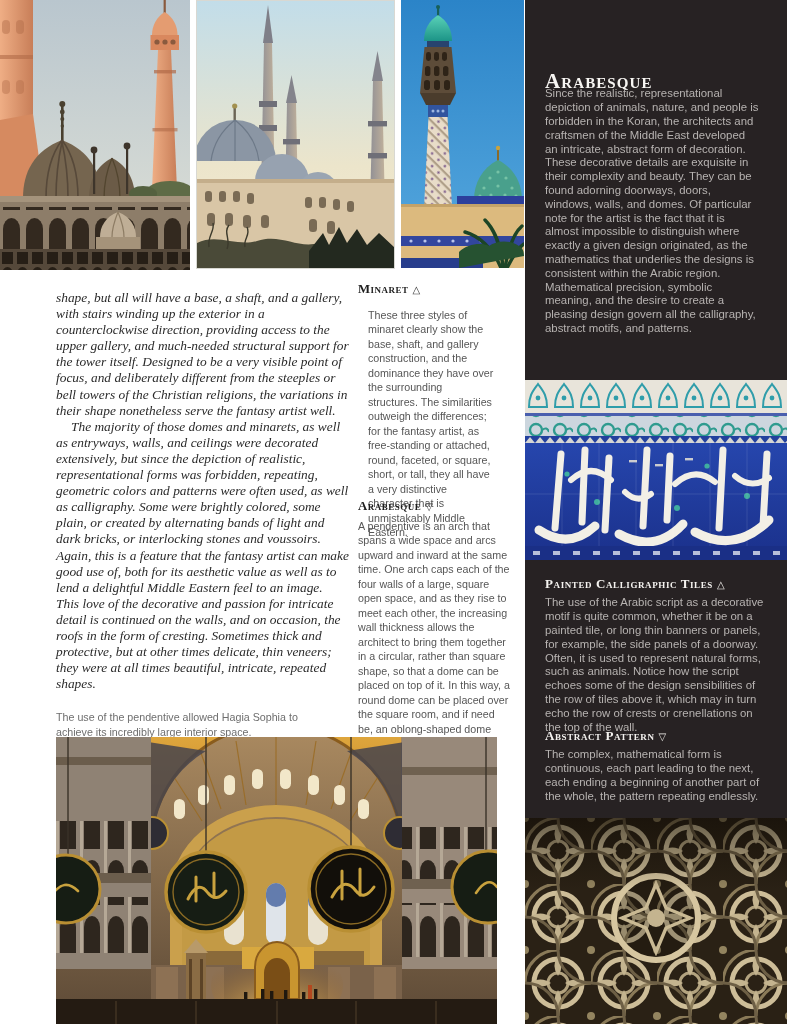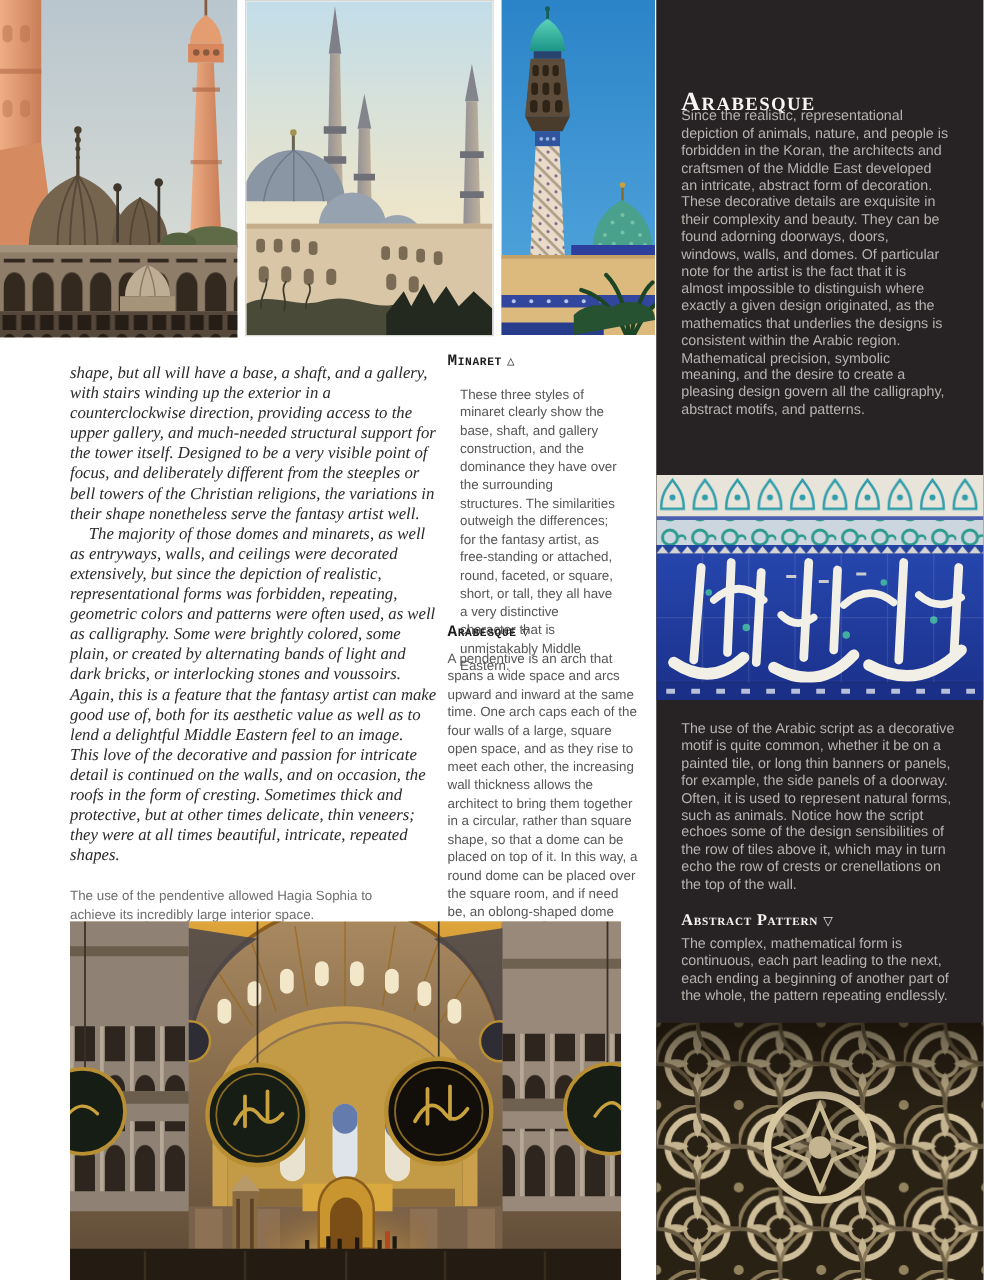--- a/index.html
+++ b/index.html
@@ -23,21 +23,21 @@
   .sb-heading .tri{color:#e8e6e2;}
 
   
   .main-text{position:absolute;left:56px;top:290px;width:293px;color:#2a2a2a;
              font-size:13.4px;line-height:16.1px;font-style:italic;}
   .main-text p{margin:0;}
   .main-text p + p{text-indent:15px;}
 
   .cap-col{position:absolute;font-family:"Liberation Sans",sans-serif;color:#565656;
            font-size:10.7px;line-height:14.5px;}
-  .cap-heading{color:#1d1d1d;font-family:Liberation Mono, monospace;font-variant:small-caps;
+  .cap-heading{color:#1d1d1d;font-family:Liberation Serif, serif;font-variant:small-caps;
                font-size:12.8px;letter-spacing:.5px;font-weight:bold;margin:0 0 4px 0;}
   .cap-heading .tri{color:#333;}
 
   .photo-caption{position:absolute;left:56px;top:699px;width:250px;
                  font-family:"Liberation Sans",sans-serif;color:#6e6e6e;
                  font-size:10.7px;line-height:15px;}
 </style>
 </head>
 <body>
 
@@ -339,20 +339,21 @@
             <rect x="168" y="171" width="7" height="4"></rect>
           <rect x="188" y="171" width="7" height="4"></rect>
             <rect x="208" y="171" width="7" height="4"></rect>
             <rect x="228" y="171" width="7" height="4"></rect>
             <rect x="248" y="171" width="7" height="4"></rect>
         </g>
       </svg>
     </div>
 
     <div class="sb-section" style="top:577px;">
+      <h3 class="sb-heading"><span>Painted Calligraphic Tiles</span><span class="tri">△</span></h3>
       <p style="margin:0;">The use of the Arabic script as a decorative motif is quite common, whether it be on a painted tile, or long thin banners or panels, for example, the side panels of a doorway. Often, it is used to represent natural forms, such as animals. Notice how the script echoes some of the design sensibilities of the row of tiles above it, which may in turn echo the row of crests or crenellations on the top of the wall.</p>
     </div>
 
     <div class="sb-section" style="top:729px;">
       <h3 class="sb-heading"><span>Abstract Pattern</span><span class="tri">▽</span></h3>
       <p style="margin:0;">The complex, mathematical form is continuous, each part leading to the next, each ending a beginning of another part of the whole, the pattern repeating endlessly.</p>
     </div>
 
     <div class="photo" style="left:0;top:818px;width:262px;height:206px;">
       <svg width="262" height="206" viewBox="0 0 262 206">

